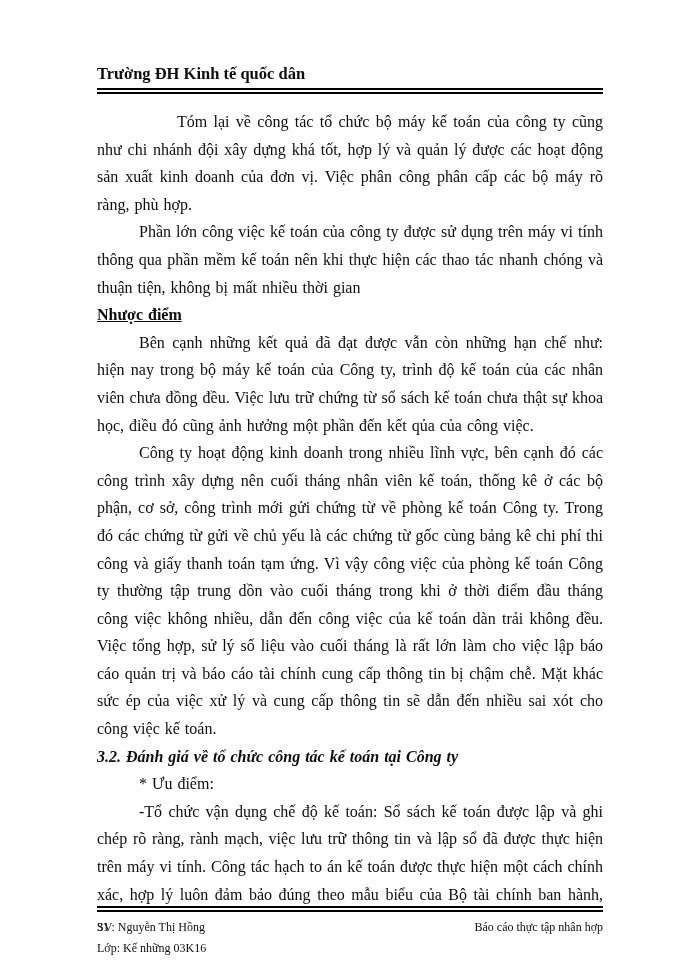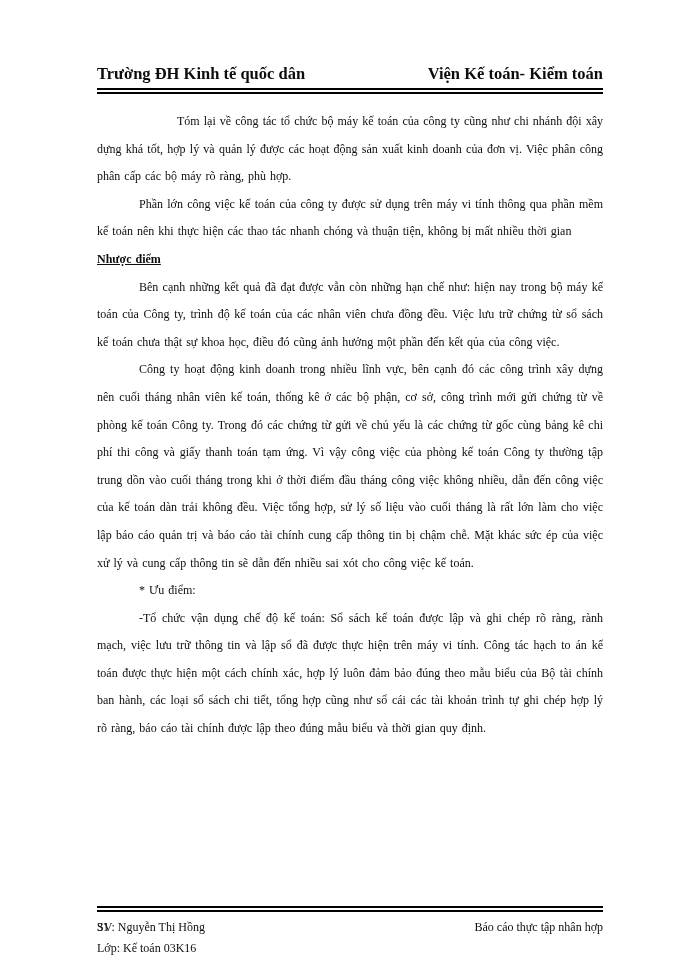--- a/index.html
+++ b/index.html
@@ -33,21 +33,21 @@
   .double-rule {
     margin-top: 4px;
     height: 2px;
     border-top: 2px solid #000;
     border-bottom: 2px solid #000;
   }
   .content {
     margin-top: 14px;
     height: 796px;
     overflow: hidden;
-    font-size: 12px;
+    font-size: 16px;
     line-height: 27.6px;
   }
   .content p {
     margin: 0;
     text-align: justify;
     word-spacing: 1px;
   }
   .indent-lg { text-indent: 80px; }
   .indent-md { text-indent: 42px; font-family: Liberation Serif, serif; }
   .h-underline {
@@ -92,40 +92,40 @@
   }
 </style>
 </head>
 <body>
 
 <div class="page">
 
   <div class="margins">
     <div class="header">
       <span>Trường ĐH Kinh tế quốc dân</span>
-      <span>Viện Kế toán- Kiểm toán</span>
     </div>
     <div class="double-rule"></div>
 
     <div class="content">
       <p class="indent-lg">Tóm lại  về công tác tổ chức bộ máy kế toán của công ty cũng như chi nhánh đội xây dựng khá tốt, hợp lý và quản lý được các hoạt động sản xuất kinh doanh của đơn vị. Việc phân công phân cấp các bộ máy rõ ràng, phù hợp.</p>
       <p class="indent-md">Phần lớn công việc kế toán của công ty được sử dụng trên máy vi tính thông qua phần mềm kế toán nên khi thực hiện các thao tác nhanh chóng và thuận tiện, không bị mất nhiều thời gian</p>
       <p class="h-underline">Nhược điểm</p>
       <p class="indent-md">Bên cạnh những kết quả đã đạt được vẫn còn những hạn chế như: hiện nay trong bộ máy kế toán của Công ty, trình độ kế toán của các nhân viên chưa đồng đều. Việc lưu trữ chứng từ sổ sách kế toán chưa thật sự  khoa học, điều đó cũng ảnh hưởng một phần đến kết qủa của công việc.</p>
       <p class="indent-md">Công ty hoạt động kinh doanh trong nhiều lĩnh vực, bên cạnh đó các công trình xây dựng nên cuối tháng nhân viên kế toán, thống kê ở các bộ phận, cơ sở, công trình mới gửi chứng từ về phòng kế toán Công ty. Trong đó các chứng từ gửi về chủ yếu là các chứng từ gốc cùng bảng kê chi phí thi công và giấy thanh toán tạm ứng. Vì vậy công việc của phòng kế toán Công ty thường tập trung dồn vào cuối tháng trong khi ở thời điểm đầu tháng công việc không nhiều, dẫn đến công việc của kế toán dàn trải không đều. Việc tổng hợp, sử lý số liệu  vào cuối tháng là rất lớn làm cho việc lập báo cáo quản trị và báo cáo tài chính cung cấp thông tin bị chậm chễ. Mặt khác sức ép của việc xử lý và cung cấp thông tin sẽ dẫn đến nhiều sai xót cho công việc kế toán.</p>
+      <p class="h-section">3.2. Đánh giá về tổ chức công tác kế toán tại Công ty</p>
       <p class="indent-md">* Ưu điểm:</p>
       <p class="indent-md">-Tổ chức vận dụng chế độ kế toán: Sổ sách kế toán được lập  và ghi  chép rõ ràng, rành mạch, việc lưu trữ thông tin  và lập sổ đã được thực hiện  trên máy vi tính. Công tác hạch to án kế toán được thực hiện  một cách chính xác, hợp lý luôn đảm bảo đúng theo mẫu biểu của Bộ tài chính ban hành, các loại  sổ sách chi tiết, tổng hợp cũng như sổ cái các tài khoản trình tự ghi  chép hợp lý rõ ràng, báo cáo tài chính được lập theo đúng mẫu biểu và thời gian  quy định.</p>
     </div>
   </div>
 
   <div class="footer-block">
     <div class="double-rule footer-rule"></div>
     <div class="footer-row">
       <div class="footer-left">
         <div>SV:  Nguyễn Thị Hồng</div>
-        <div>Lớp:  Kế toán 03K16</div>
+        <div>Lớp:  Kế những 03K16</div>
       </div>
       <div class="footer-page">31</div>
       <div class="footer-right">Báo cáo thực tập nhân hợp</div>
     </div>
   </div>
 
 </div>
 
 </body></html>

